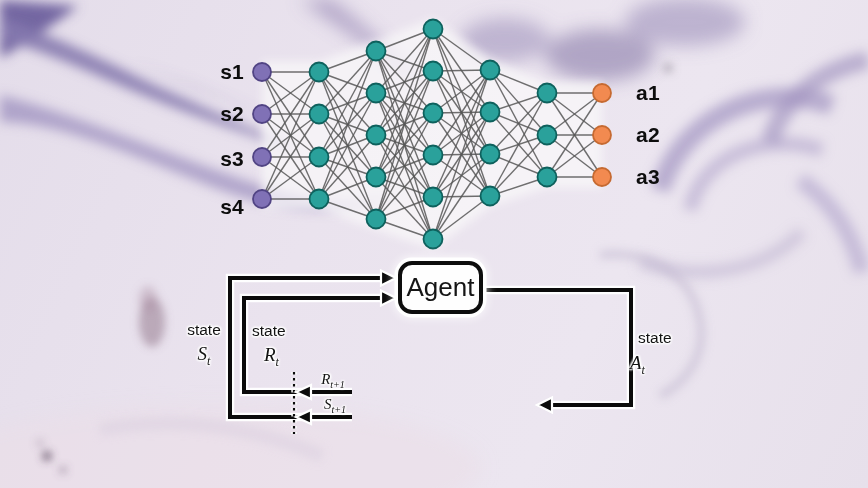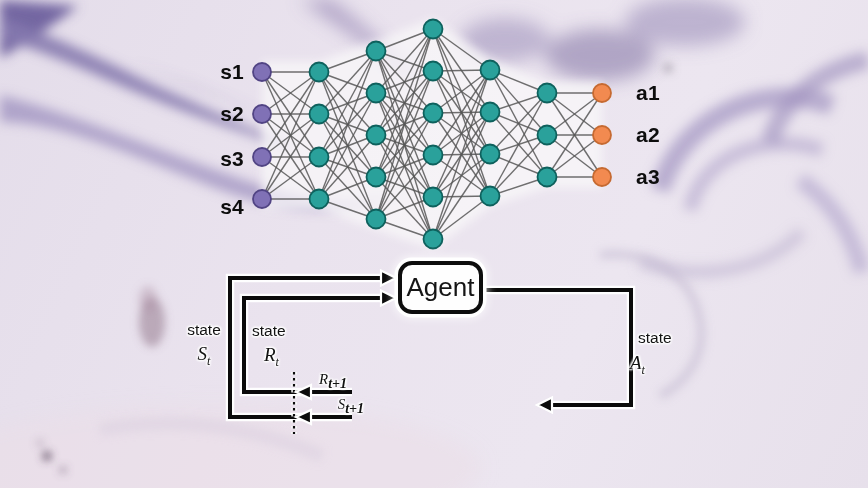--- a/index.html
+++ b/index.html
@@ -26,29 +26,29 @@
   }
   #agent-box{left:398px;top:261px;width:85px;height:53px;}
   #environment-box{left:352px;top:377px;width:180px;height:56px;}
   
   .halo{text-shadow:0 0 3px #fff,0 0 3px #fff,1px 1px 2px #fff,-1px -1px 2px #fff,1px -1px 2px #fff,-1px 1px 2px #fff;}
   .word{position:absolute;font-size:15.5px;font-weight:400;color:#121212;}
   .sym{position:absolute;font-family:"Liberation Serif", serif;font-style:italic;
        font-size:19px;color:#121212;}
   .sym sub{font-size:12px;font-style:italic;}
   .sym.small{font-size:15px;}
-  .sym.small sub{font-size:14px;font-weight:bold;}
+  .sym.small sub{font-size:10px;}
   #state-label{left:178px;top:321px;width:52px;text-align:center;}
   #state-symbol{left:178px;top:343px;width:52px;text-align:center;}
   #reward-label{left:252px;top:322px;}
   #reward-symbol{left:256px;top:344px;margin-left:8px;}
   #action-label{left:638px;top:329px;}
   #action-symbol{left:630px;top:352px;}
   #reward-next-symbol{left:304px;top:371px;width:58px;text-align:center;}
-  #state-next-symbol{left:306px;top:396px;width:58px;text-align:right;}
+  #state-next-symbol{left:306px;top:396px;width:58px;text-align:center;}
 </style>
 </head>
 <body>
 
 <div class="stage">
 
   <svg width="868" height="488" viewBox="0 0 868 488">
     <defs>
       <filter id="b4" x="-60%" y="-60%" width="220%" height="220%">
           <feGaussianBlur stdDeviation="4"></feGaussianBlur>

